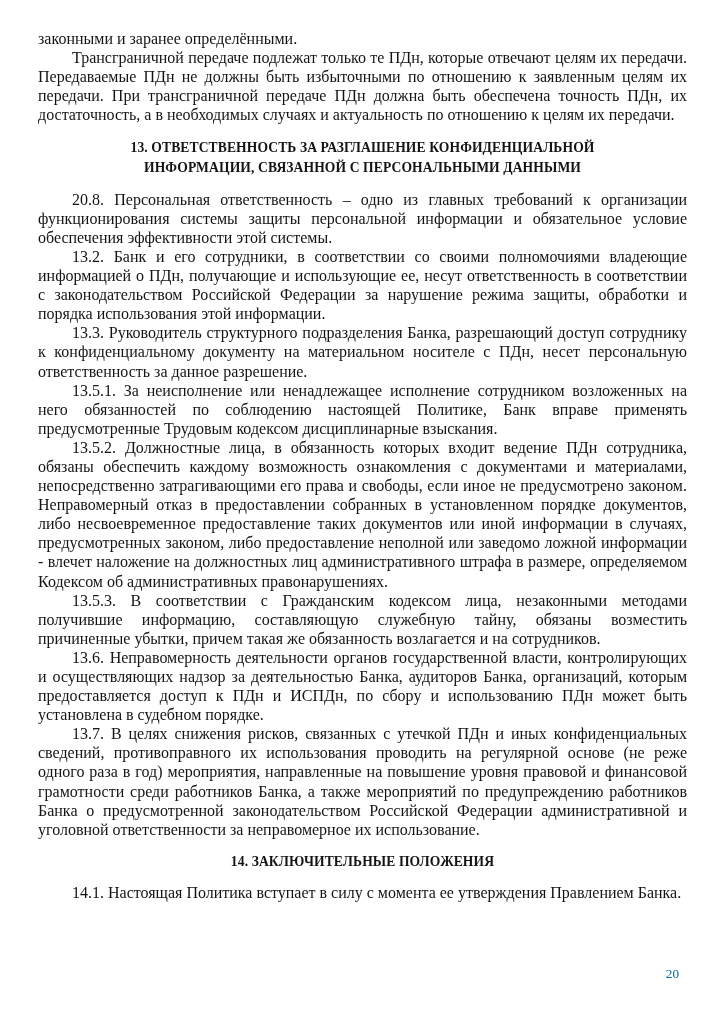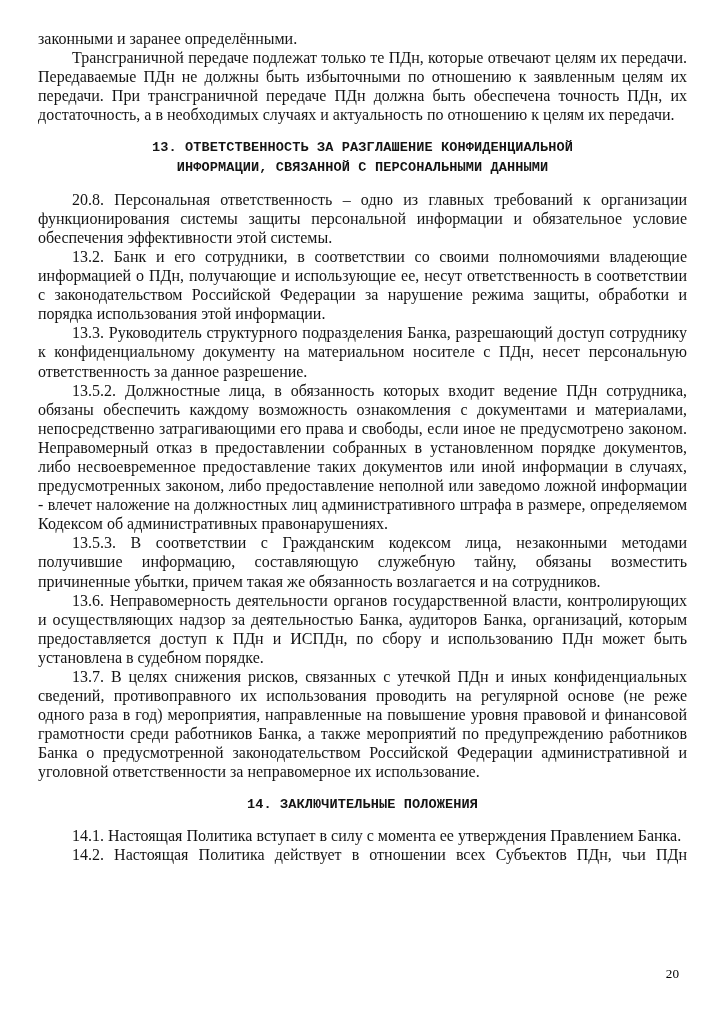--- a/index.html
+++ b/index.html
@@ -61,21 +61,20 @@
 
   
   .heading {
     font-size: 13.6px;
     line-height: 19.1px;
     font-weight: bold;
     text-align: center;
     margin: 0;
     padding: 0;
     letter-spacing: 0.1px;
-    font-family: Liberation Mono, monospace;
   }
 
   .heading-block {
     margin-top: 14px;
     margin-bottom: 13px;
   }
 
   .heading-block.tight {
     margin-top: 13px;
     margin-bottom: 12px;
@@ -83,21 +82,21 @@
 
   
   .page-number {
     position: absolute;
     left: 38px;
     top: 966px;
     width: 649px;
     text-align: right;
     font-size: 13.2px;
     line-height: 16px;
-    color: #000000;
+    color: #0369a1;
   }
 
   .page-number .num {
     display: inline-block;
     padding-right: 8px;
   }
 </style>
 </head>
 <body>
 
@@ -116,36 +115,36 @@
     </div>
 
     <p class="para indent">20.8. Персональная ответственность – одно из главных требований к организации функционирования системы защиты персональной информации и обязательное условие обеспечения эффективности этой системы.</p>
 
     <p class="para indent">13.2. Банк и его сотрудники, в соответствии со своими полномочиями владеющие информацией о ПДн, получающие и использующие ее, несут ответственность в соответствии с законодательством Российской Федерации за нарушение режима защиты, обработки и порядка использования этой информации.</p>
 
     <p class="para indent">13.3. Руководитель структурного подразделения Банка, разрешающий доступ сотруднику к конфиденциальному документу на материальном носителе с ПДн, несет персональную ответственность за данное разрешение.</p>
 
 
 
+    <p class="para indent">13.5.1. За неисполнение или ненадлежащее исполнение сотрудником возложенных на него обязанностей по соблюдению настоящей Политике, Банк вправе применять предусмотренные Трудовым кодексом дисциплинарные взыскания.</p>
 
     <p class="para indent">13.5.2. Должностные лица, в обязанность которых входит ведение ПДн сотрудника, обязаны обеспечить каждому возможность ознакомления с документами и материалами, непосредственно затрагивающими его права и свободы, если иное не предусмотрено законом. Неправомерный отказ в предоставлении собранных в установленном порядке документов, либо несвоевременное предоставление таких документов или иной информации в случаях, предусмотренных законом, либо предоставление неполной или заведомо ложной информации - влечет наложение на должностных лиц административного штрафа в размере, определяемом Кодексом об административных правонарушениях.</p>
 
     <p class="para indent">13.5.3. В соответствии с Гражданским кодексом лица, незаконными методами получившие информацию, составляющую служебную тайну, обязаны возместить причиненные убытки, причем такая же обязанность возлагается и на сотрудников.</p>
 
     <p class="para indent">13.6. Неправомерность деятельности органов государственной власти, контролирующих и осуществляющих надзор за деятельностью Банка, аудиторов Банка, организаций, которым предоставляется доступ к ПДн и ИСПДн, по сбору и использованию ПДн может быть установлена в судебном порядке.</p>
 
     <p class="para indent">13.7. В целях снижения рисков, связанных с утечкой ПДн и иных конфиденциальных сведений, противоправного их использования проводить на регулярной основе (не реже одного раза в год) мероприятия, направленные на повышение уровня правовой и финансовой грамотности среди работников Банка, а также мероприятий по предупреждению работников Банка о предусмотренной законодательством Российской Федерации административной и уголовной ответственности за неправомерное их использование.</p>
 
     <div class="heading-block tight">
       <div class="heading">14. ЗАКЛЮЧИТЕЛЬНЫЕ ПОЛОЖЕНИЯ</div>
     </div>
 
     <p class="para indent">14.1. Настоящая Политика вступает в силу с момента ее утверждения Правлением Банка.</p>
 
-    <p class="para indent justify-all">14.2. Настоящая Политика действует в отношении всех Субъектов ПДн, чьи ПДн</p>
 
   </div>
 
   <div class="page-number">
     <span class="num">20</span>
   </div>
 
 </div>
 
 </body></html>

